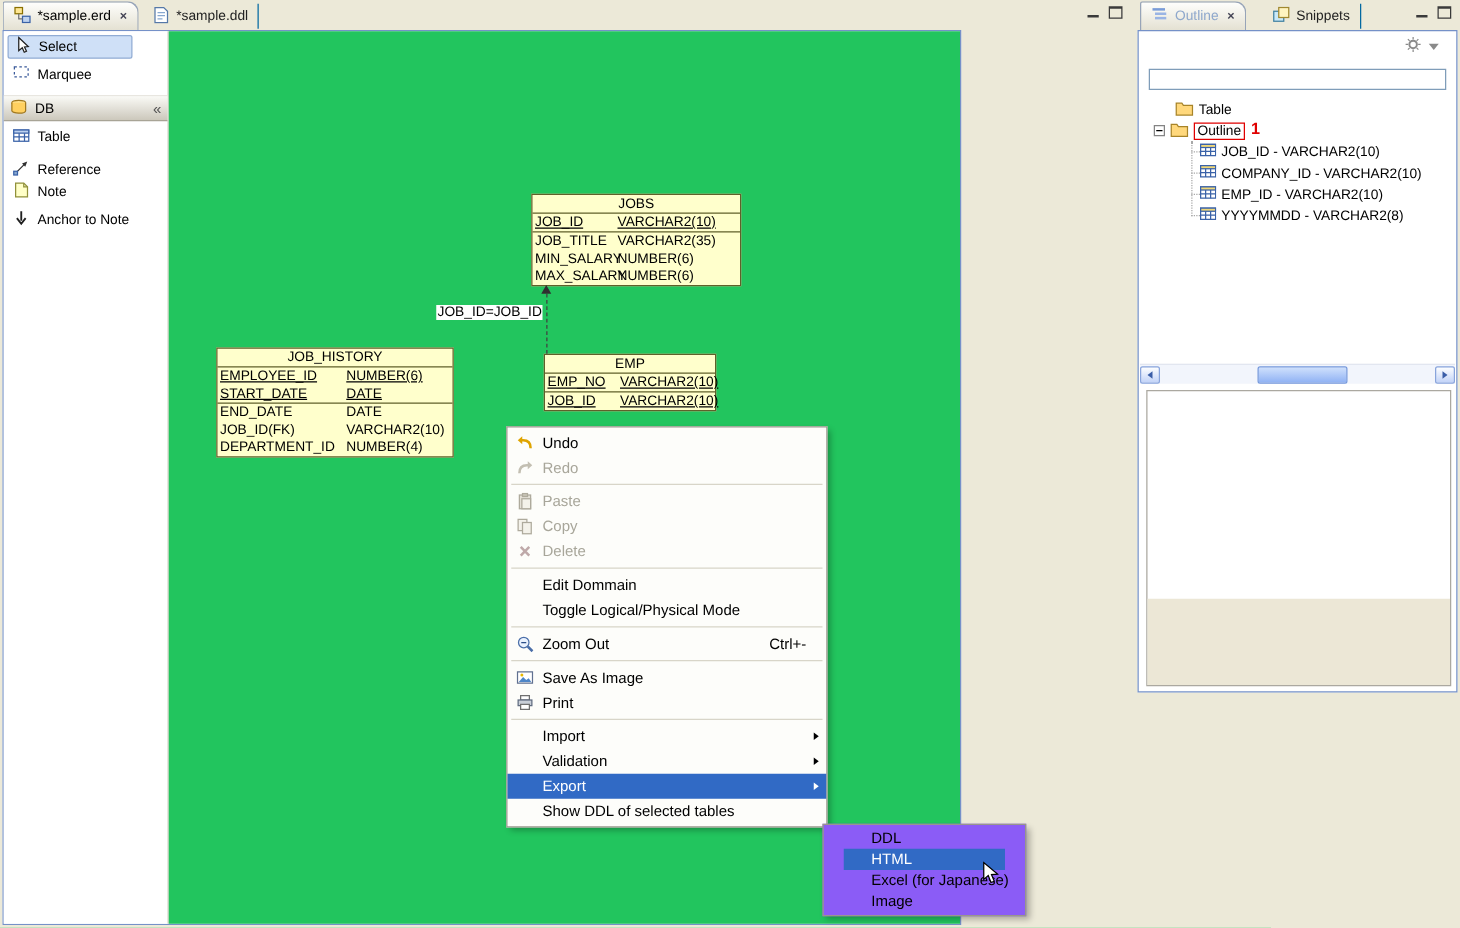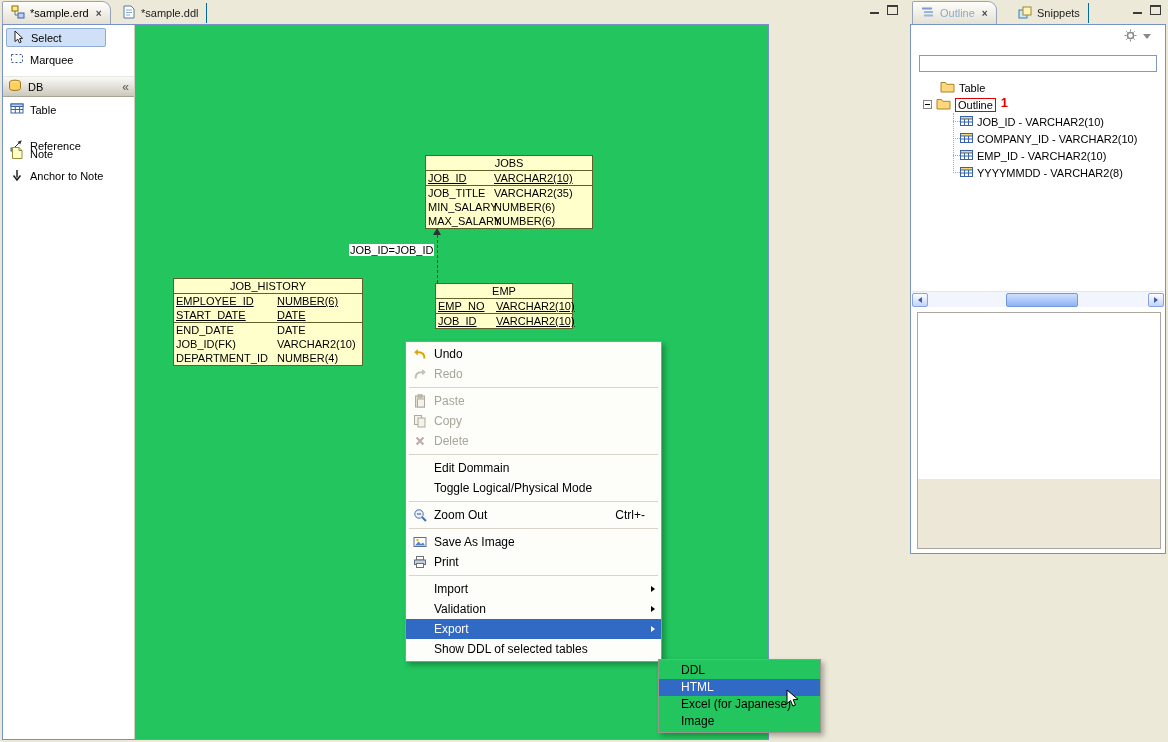--- a/index.html
+++ b/index.html
@@ -45,21 +45,21 @@
   .mi{height:20px;display:flex;align-items:center;padding:0 2px;position:relative;white-space:nowrap}
   .mico{width:23px;min-width:23px;display:flex;justify-content:center;align-items:center}
   .mlbl{padding-left:3px}
   .msc{margin-left:auto;padding-right:14px}
   .mi.dis{color:#A8A69A}
   .msep{height:1px;background:#D8D5C8;margin:3px 3px}
   .marr{position:absolute;right:6px;top:6.5px;width:0;height:0;border-top:3.5px solid transparent;border-bottom:3.5px solid transparent;border-left:4.5px solid #000}
   .mi.hl{background:#316AC5;color:#fff}
   .mi.hl .marr{border-left-color:#fff}
 
-  .smenu{position:absolute;left:658px;top:659px;width:163px;background:#22c55e;border:1px solid #99968C;box-shadow:3px 3px 5px rgba(0,0,0,.28);padding:2px 0;z-index:60;font-size:12px}
+  .smenu{position:absolute;left:658px;top:659px;width:163px;background:#8b5cf6;border:1px solid #99968C;box-shadow:3px 3px 5px rgba(0,0,0,.28);padding:2px 16px;z-index:60;font-size:12px}
   .smi{height:17px;line-height:17px;padding:0 8px 0 22px;white-space:nowrap}
   .smi.hl{background:#316AC5;color:#fff}
 
   .cursor{position:absolute;left:786px;top:689px;z-index:100}
 
   
   .rtabbar{position:absolute;left:910px;top:0;width:258px;height:24px}
   .rtabbar .tab.sel .lbl{color:#8FA8CC}
   .rbody{position:absolute;left:910px;top:24px;width:256px;height:530px;border:1px solid #7591C8;background:#fff}
   .rtools{position:absolute;right:14px;top:4px;display:flex;align-items:center;gap:6px}
@@ -135,21 +135,21 @@
         <span class="pchev">«</span>
       </div>
       <div class="pitem" style="top:75px">
         <span><svg width="14" height="13" viewBox="0 0 14 13">
               <rect x="1" y="2" width="12" height="9" fill="#FFFFFF" stroke="#3A62A8"></rect>
               <rect x="1" y="2" width="12" height="2.5" fill="#BDD2F0" stroke="#3A62A8"></rect>
               <path d="M5.3 4.5 V11 M9.6 4.5 V11 M1 7.5 H13" stroke="#3A62A8" fill="none"></path>
             </svg></span>
         <span>Table</span>
       </div>
-      <div class="pitem" style="top:111px">
+      <div class="pitem" style="top:101px">
         <span><svg width="14" height="14" viewBox="0 0 14 14">
               <path d="M2.5 11.5 L10.5 3.5" stroke="#303030" fill="none"></path>
               <path d="M11.8 2.2 L7.6 3.8 L10.2 6.4 Z" fill="#303030"></path>
               <rect x="1" y="10" width="3" height="3" fill="#88A8D0" stroke="#3A62A8"></rect>
             </svg></span>
         <span>Reference</span>
       </div>
       <div class="pitem" style="top:119px">
         <span><svg width="14" height="14" viewBox="0 0 14 14">
               <path d="M2.5 1.5 H9 L12 4.5 V12.5 H2.5 Z" fill="#FFFFC8" stroke="#90903A"></path>

